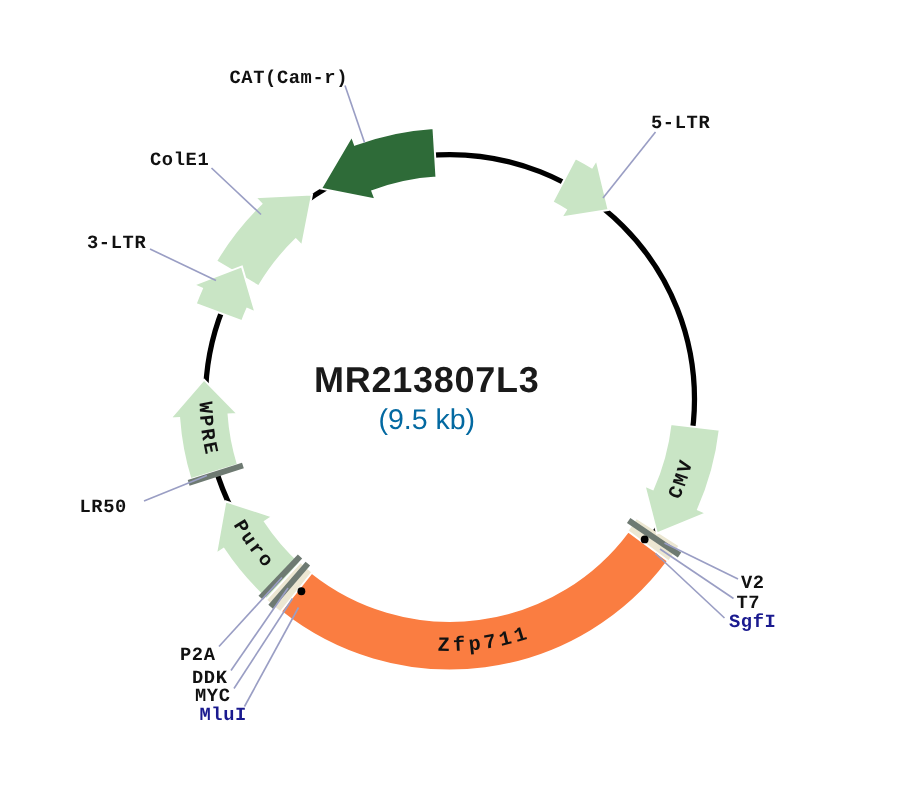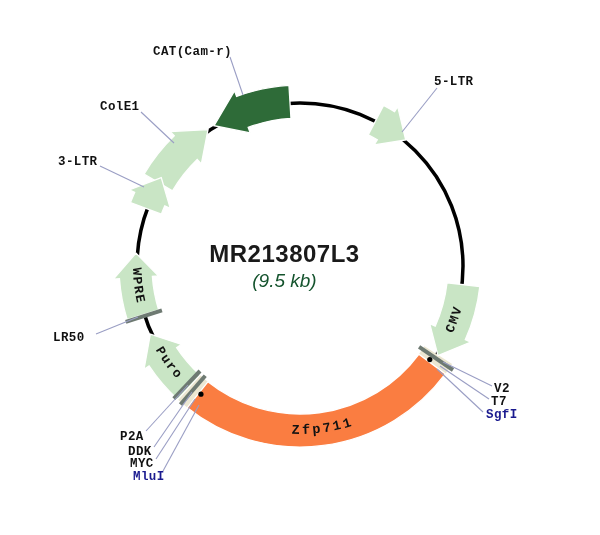--- a/index.html
+++ b/index.html
@@ -2,22 +2,22 @@
 <html><head>
 <meta charset="utf-8">
 <style>
   html,body{margin:0;padding:0;background:#ffffff;}
   .stage{position:relative;width:600px;height:535px;background:#ffffff;overflow:hidden;
          font-family:"Liberation Sans",sans-serif;}
   svg{position:absolute;left:0;top:0;}
   .title-block{position:absolute;left:0;top:241px;width:569px;text-align:center;pointer-events:none;}
   .plasmid-name{font-family:"Liberation Sans",sans-serif;font-weight:bold;font-size:24px;
                 color:#1a1a1a;letter-spacing:0.5px;line-height:26px;}
-  .plasmid-size{font-family:"Liberation Sans",sans-serif;font-style:italic;font-size:19px;
-                color:#14532d;line-height:22px;margin-top:3px;}
+  .plasmid-size{font-family:"Liberation Sans",sans-serif;font-size:19px;
+                color:#0369a1;line-height:22px;margin-top:3px;}
 </style>
 </head>
 <body>
 
 <div class="stage">
   <svg id="map" width="600" height="535" viewBox="0 0 600 535" xmlns="http://www.w3.org/2000/svg">
       <circle cx="300" cy="266" r="163" fill="none" stroke="#000000" stroke-width="3.5"></circle>
       <path d="M 452.14 364.05 A 181 181 0 0 1 445.31 373.92 L 418.82 354.24 A 148 148 0 0 0 424.40 346.17 Z" fill="#ece7d2"></path>
       <path d="M 189.81 409.60 A 181 181 0 0 1 177.02 398.81 L 199.44 374.59 A 148 148 0 0 0 209.90 383.42 Z" fill="#ece7d2"></path>
       <path d="M 445.31 373.92 A 181 181 0 0 1 187.32 407.65 L 207.87 381.83 A 148 148 0 0 0 418.82 354.24 Z" fill="#fa7d41" stroke="#ffffff" stroke-width="1.3"></path>

